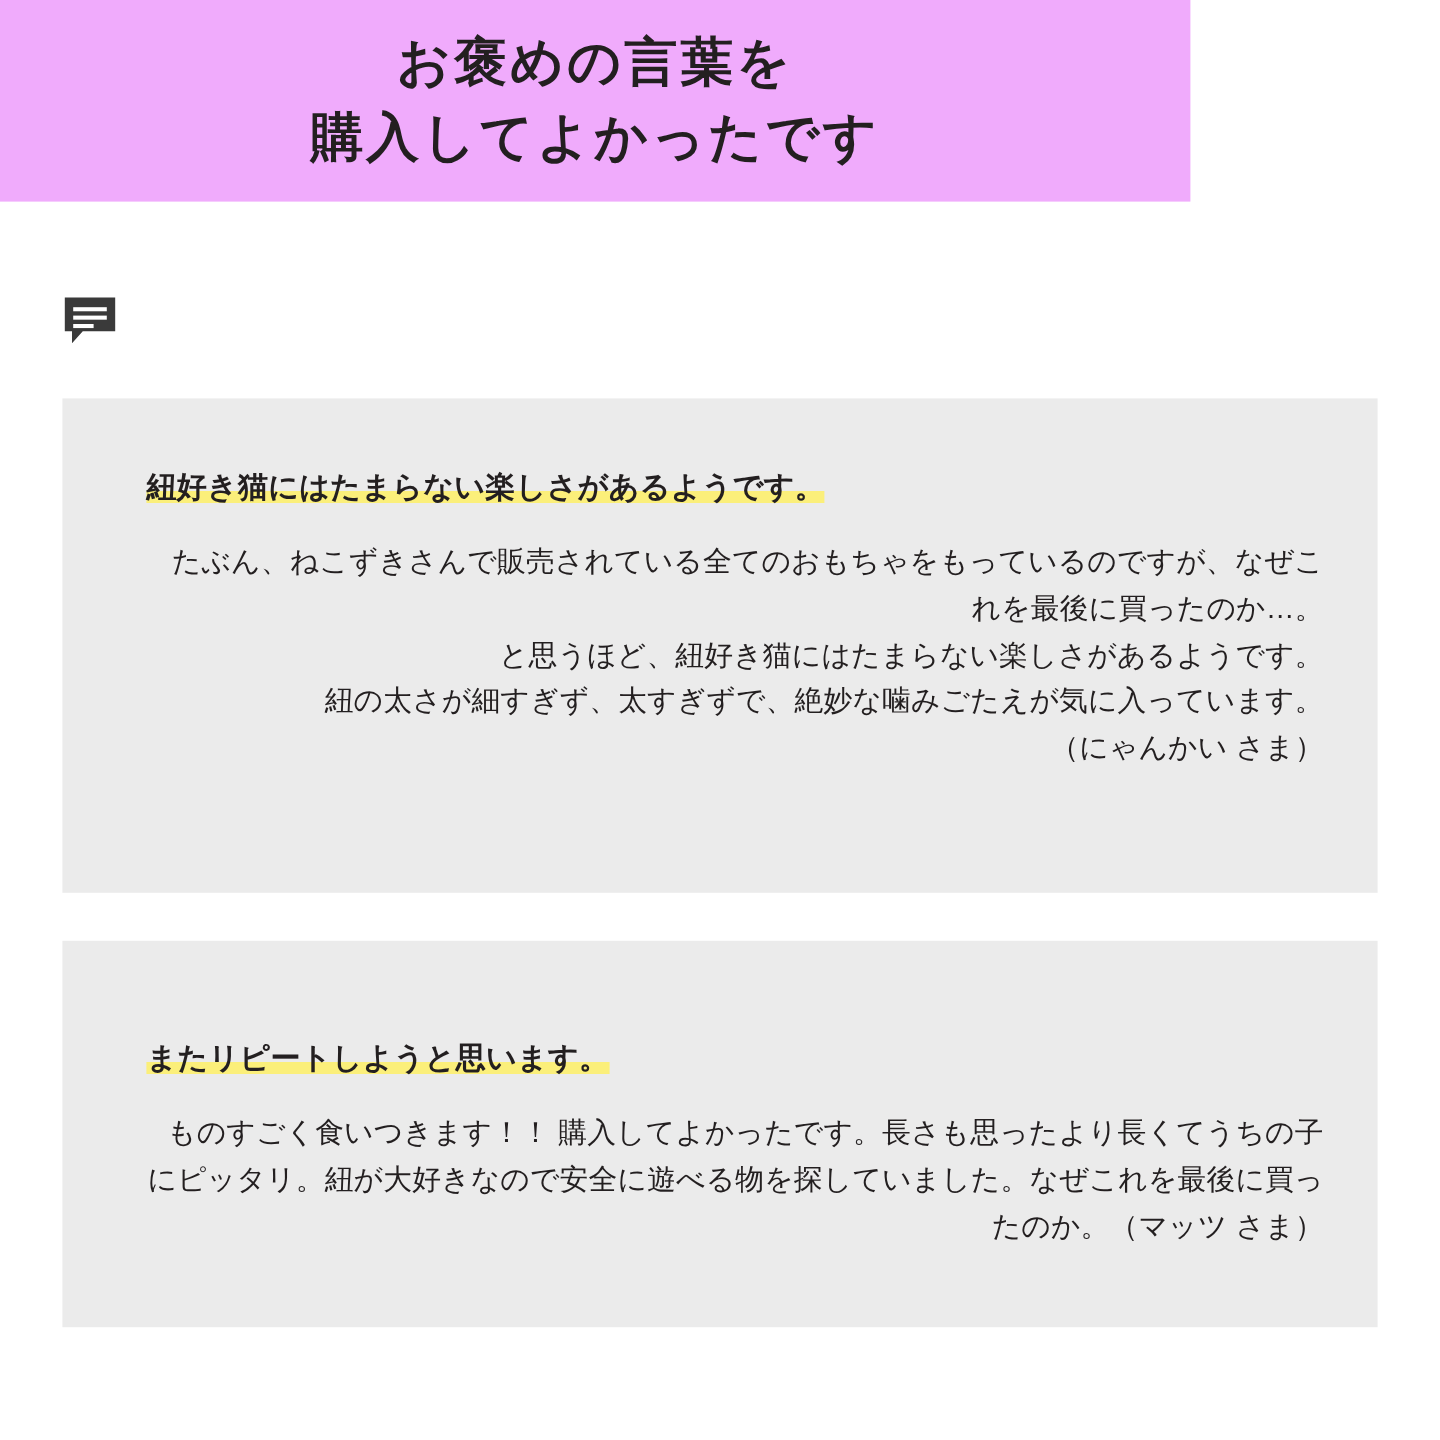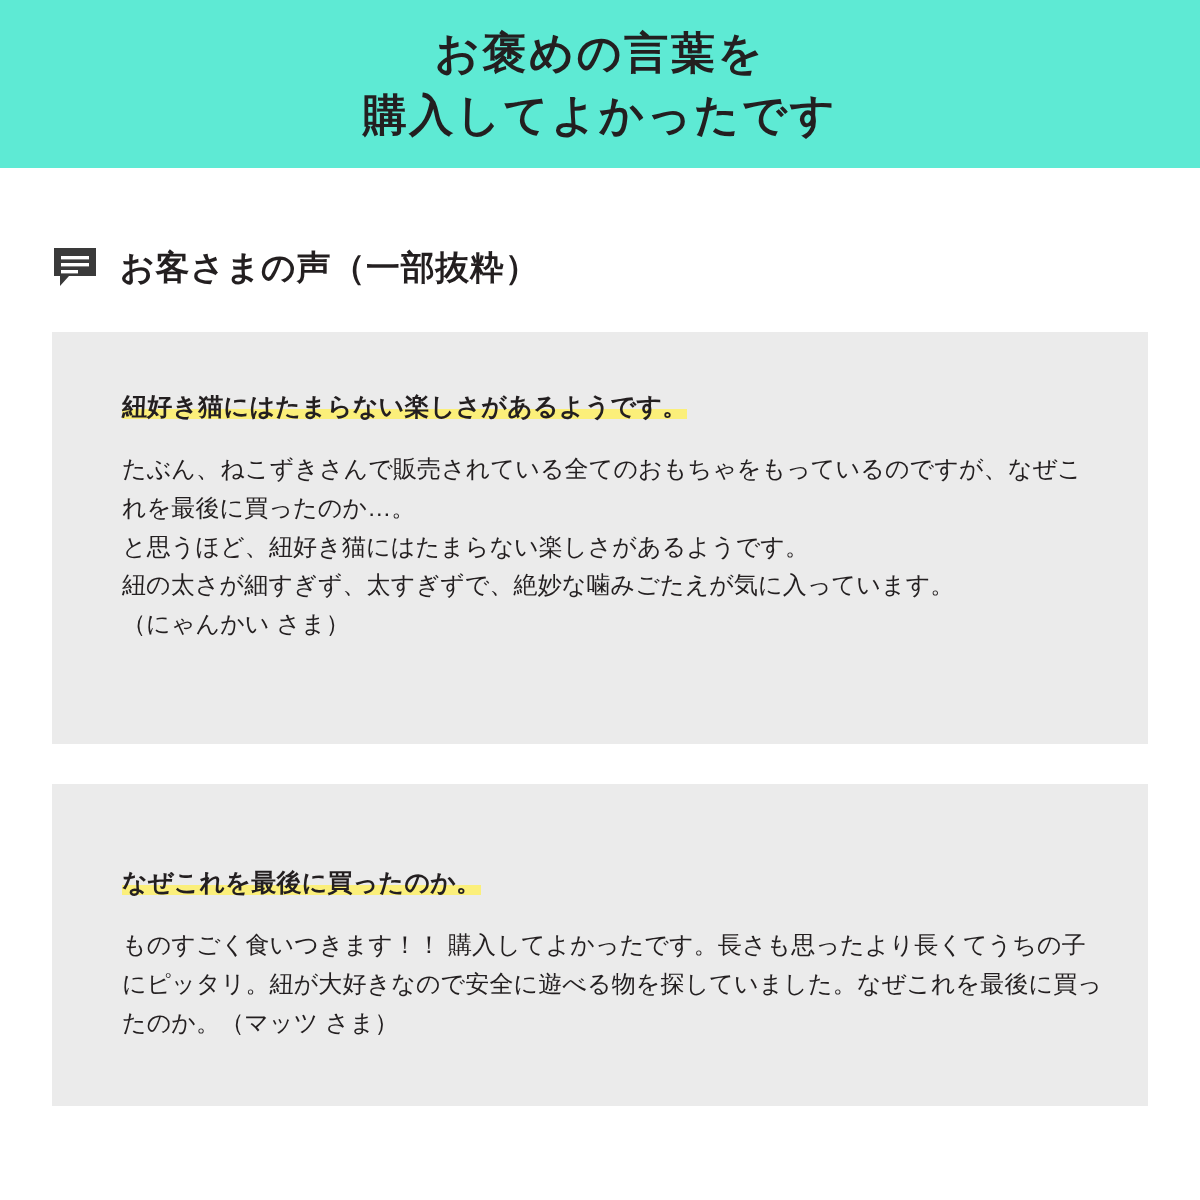--- a/index.html
+++ b/index.html
@@ -10,22 +10,22 @@
     width: 1200px;
     height: 1200px;
     background: #ffffff;
     font-family: "Liberation Sans", "DejaVu Sans", sans-serif;
     color: #231f20;
     overflow: hidden;
   }
 
   
   .banner {
-    background: #5eead4;
-    width: 1200px;
+    background: #f0abfc;
+    width: 992px;
     height: 168px;
     display: flex;
     flex-direction: column;
     align-items: center;
     justify-content: center;
     box-sizing: border-box;
   }
   .banner-line {
     font-size: 44px;
     font-weight: bold;
@@ -82,55 +82,55 @@
   .card-title-wrap {
     margin: 0 0 26px 0;
   }
   .card-body {
     font-size: 24px;
     line-height: 1.62;
     letter-spacing: 0.005em;
     color: #231f20;
     margin: 0;
     white-space: pre-line;
+    text-align: right;
   }
   .card-1 { min-height: 412px; }
   .card-2 { min-height: 322px; }
   .card-2 { padding-top: 82px; }
 </style>
 </head>
 <body>
 
 <div class="banner">
   <div class="banner-line">お褒めの言葉を</div>
   <div class="banner-line">購入してよかったです</div>
 </div>
 
 <div class="section-head">
   <svg class="speech-icon" viewBox="0 0 46 46" aria-hidden="true">
     <path d="M2 4 h42 v28 h-27 l-9 10 v-10 h-6 z" fill="#3a3a3a"></path>
     <rect x="9" y="12" width="28" height="3.4" fill="#ffffff"></rect>
     <rect x="9" y="19" width="28" height="3.4" fill="#ffffff"></rect>
     <rect x="9" y="26" width="17" height="3.4" fill="#ffffff"></rect>
   </svg>
-  <div class="section-title">お客さまの声（一部抜粋）</div>
 </div>
 
 <div class="cards">
 
   <div class="card card-1">
     <div class="card-title-wrap">
       <span class="card-title">紐好き猫にはたまらない楽しさがあるようです。</span>
     </div>
     <p class="card-body">たぶん、ねこずきさんで販売されている全てのおもちゃをもっているのですが、なぜこれを最後に買ったのか…。
 と思うほど、紐好き猫にはたまらない楽しさがあるようです。
 紐の太さが細すぎず、太すぎずで、絶妙な噛みごたえが気に入っています。
 （にゃんかい さま）</p>
   </div>
 
   <div class="card card-2">
     <div class="card-title-wrap">
-      <span class="card-title">なぜこれを最後に買ったのか。</span>
+      <span class="card-title">またリピートしようと思います。</span>
     </div>
     <p class="card-body">ものすごく食いつきます！！ 購入してよかったです。長さも思ったより長くてうちの子にピッタリ。紐が大好きなので安全に遊べる物を探していました。なぜこれを最後に買ったのか。（マッツ さま）</p>
   </div>
 
 </div>
 
 </body></html>

